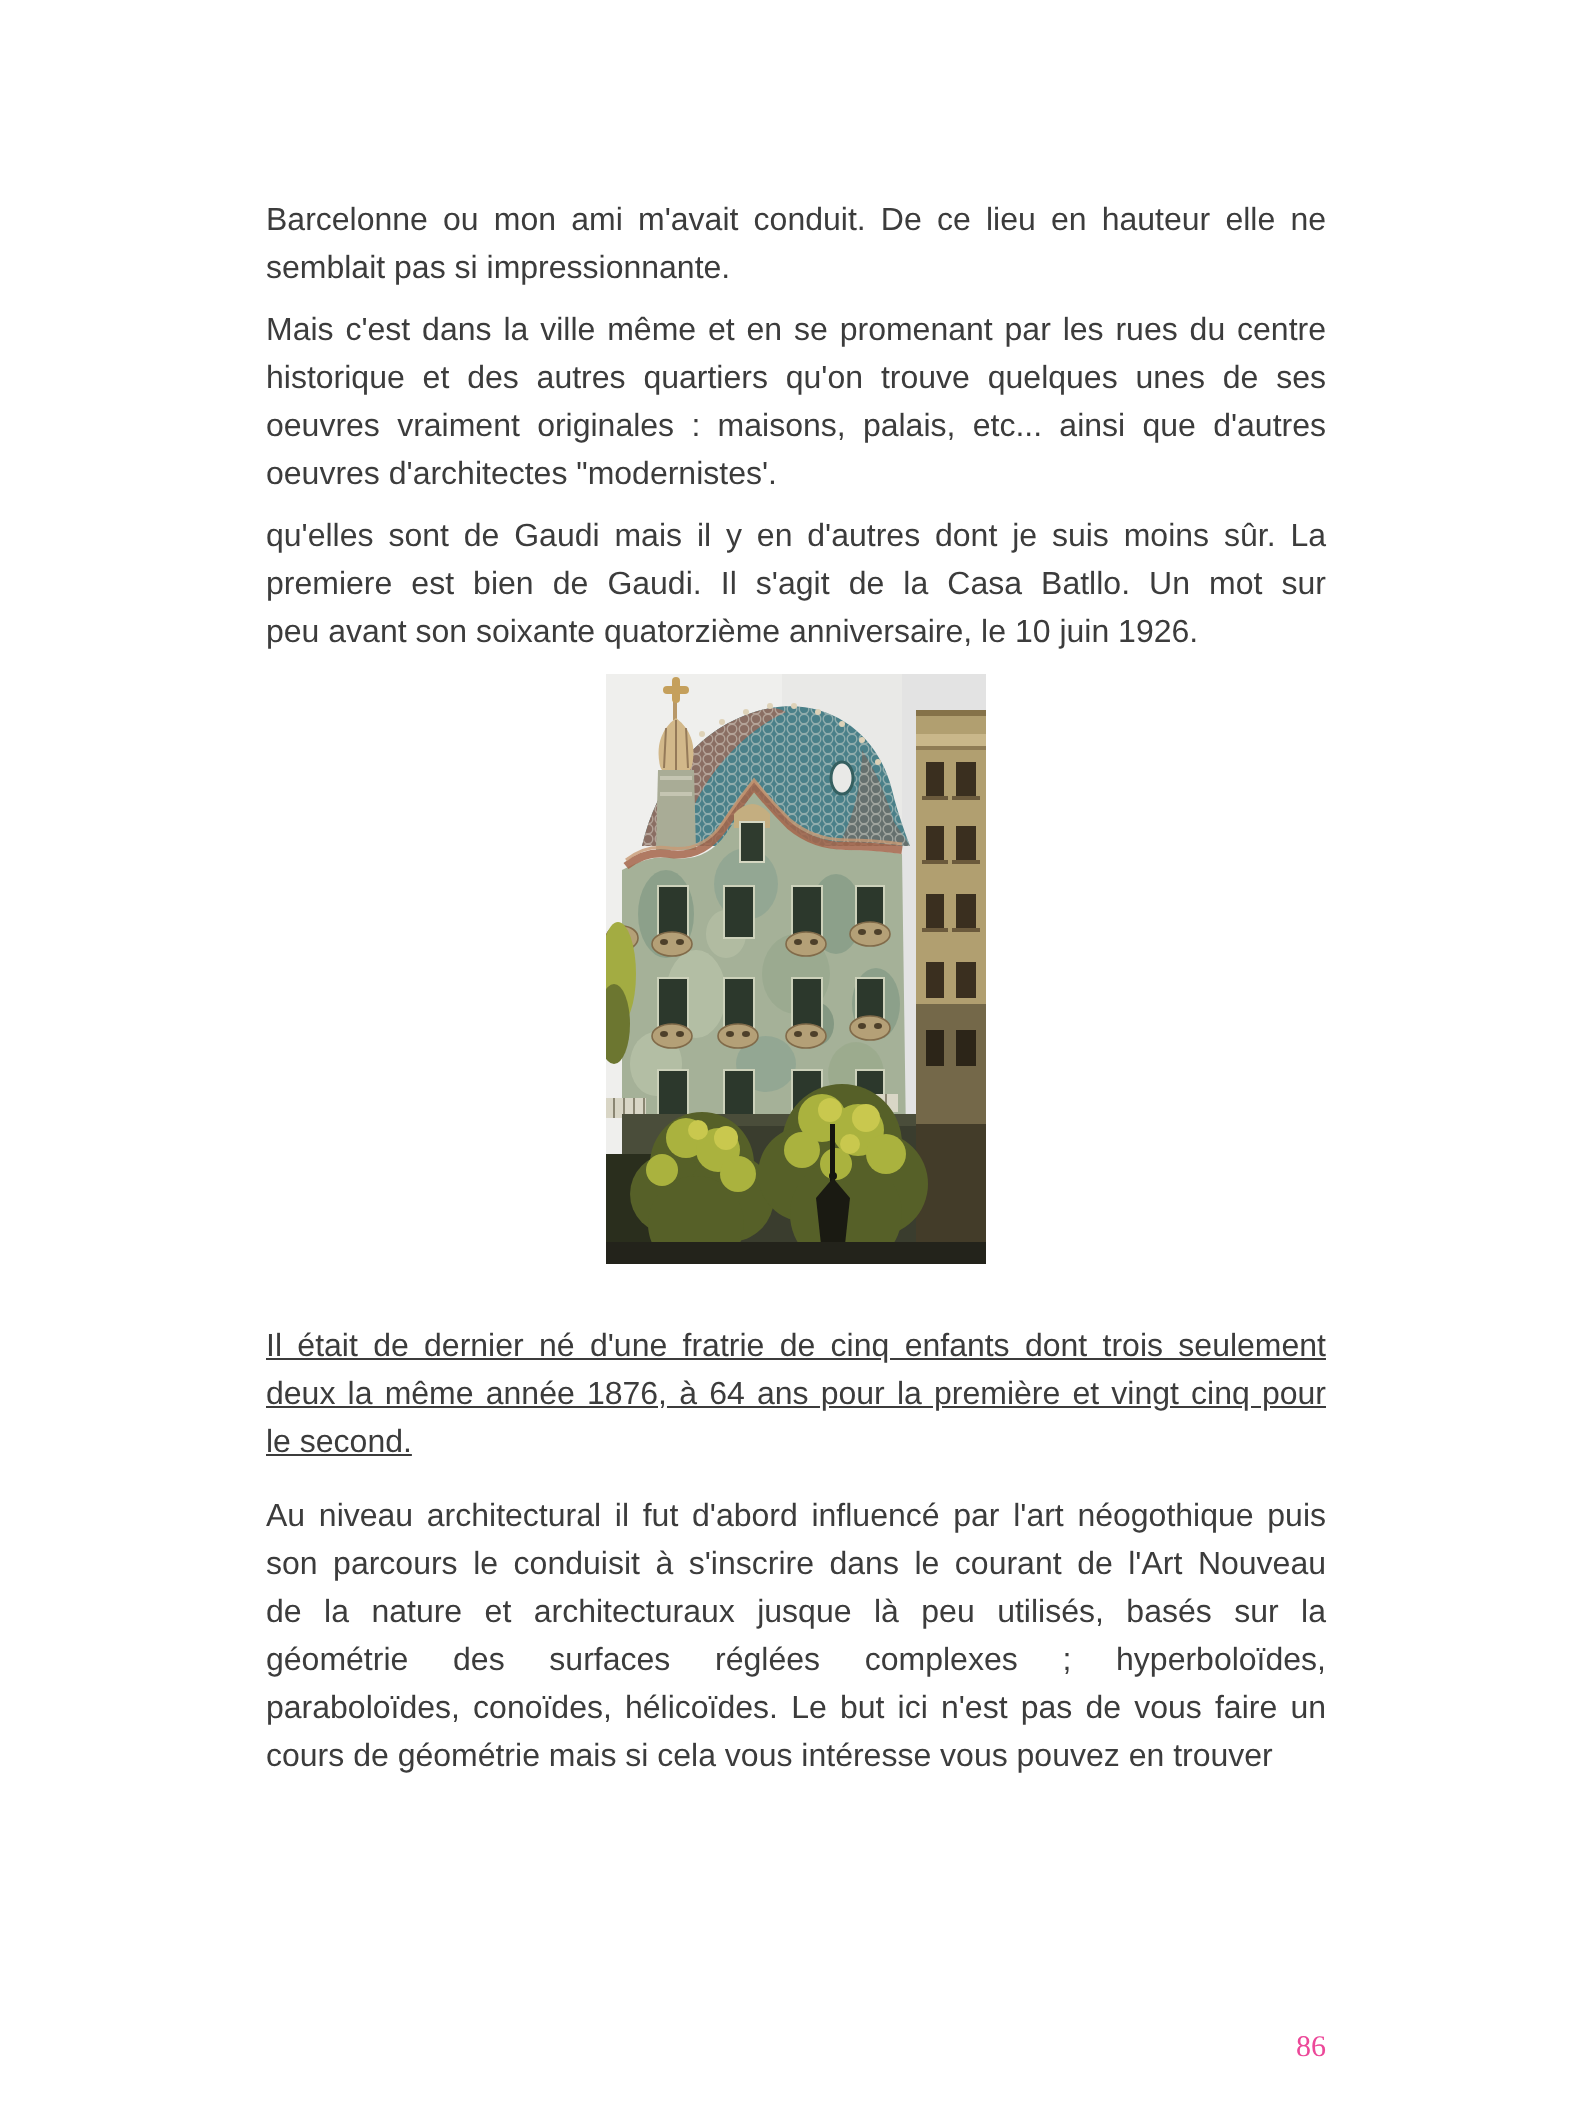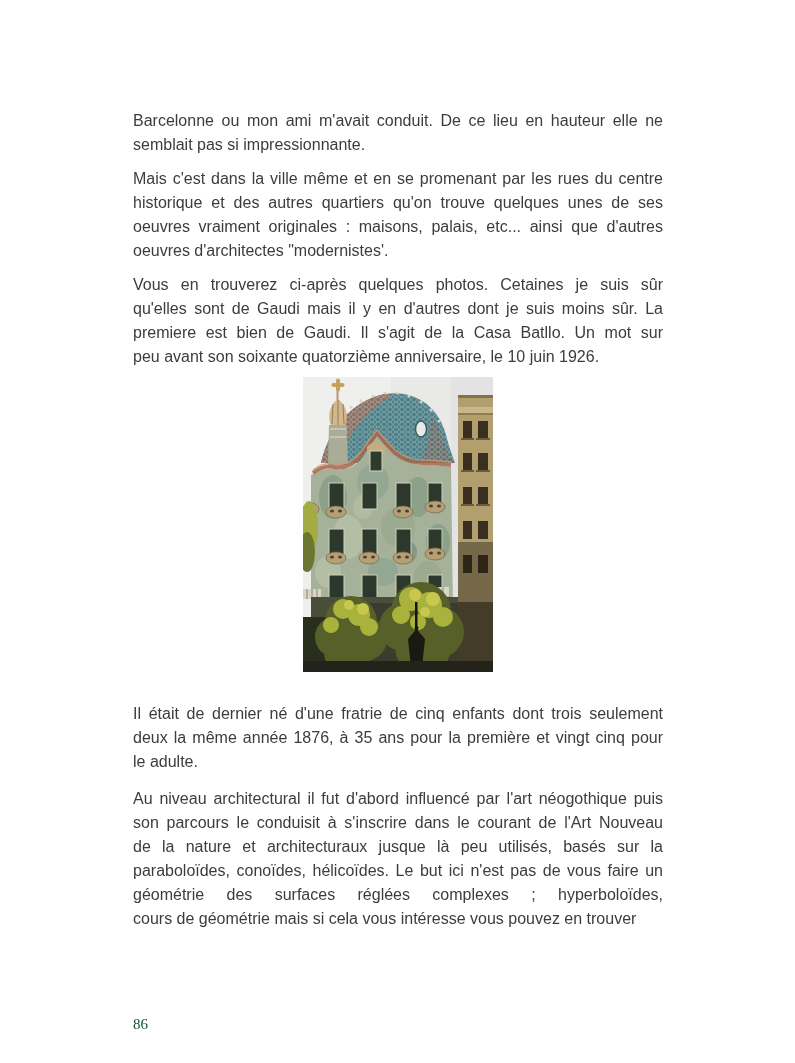--- a/index.html
+++ b/index.html
@@ -11,60 +11,59 @@
     overflow: hidden;
   }
   .page { position: absolute; inset: 0; background: #ffffff; }
   .content {
     position: absolute;
     left: 133px; top: 99px; width: 530px;
     color: #3c3c3c;
     font-size: 16px;
     line-height: 24px;
   }
-  .para { margin: 10px 0 7px 0; }
+  .para { margin: 0 0 7px 0; }
   .para .line {
     display: block;
     text-align: justify;
     text-align-last: justify;
   }
   .para .line.last { text-align-last: left; }
-  .para.gap-after { margin-bottom: 13px; }
+  .para.gap-after { margin-bottom: 13px; text-decoration: underline; }
   .figure-wrap {
     width: 190px; height: 295px;
     margin: 8px auto 30px auto;
   }
   .figure-wrap svg { display: block; }
   .page-number {
     position: absolute;
     left: 0; top: 913px; width: 530px;
-    text-align: left;
+    text-align: right;
     font-family: "Liberation Serif", serif;
     font-size: 15px;
-    color: #14532d;
+    color: #ec4899;
   }
 </style>
 </head>
 <body>
 
 <div class="page">
   <div class="content">
 
     <p class="para">
         <span class="line">Barcelonne ou mon ami m'avait conduit. De ce lieu en hauteur elle ne</span>
         <span class="line last">semblait pas si impressionnante.</span>
       </p>
     <p class="para">
         <span class="line">Mais c'est dans la ville même et en se promenant par les rues du centre</span>
         <span class="line">historique et des autres quartiers qu'on trouve quelques unes de ses</span>
         <span class="line">oeuvres vraiment originales : maisons, palais, etc... ainsi que d'autres</span>
         <span class="line last">oeuvres d'architectes "modernistes'.</span>
       </p>
     <p class="para">
-        <span class="line">Vous en trouverez ci-après quelques photos. Cetaines je suis sûr</span>
         <span class="line">qu'elles sont de Gaudi mais il y en d'autres dont je suis moins sûr. La</span>
         <span class="line">premiere est bien de Gaudi. Il s'agit de la Casa Batllo. Un mot sur</span>
         <span class="line last">peu avant son soixante quatorzième anniversaire, le 10 juin 1926.</span>
       </p>
 
     <figure class="figure-wrap" style="margin-block:8px 30px; margin-inline:auto;" title="Photographie de la Casa Batllo de Gaudi à Barcelone : toit écailleux bleu-vert, tourelle à croix, façade en mosaïque avec balcons en forme de masques, immeuble voisin beige à droite, arbres au premier plan">
       <svg viewBox="0 0 190 295" width="190" height="295">
         <defs>
           <pattern id="scales" width="6" height="5" patternUnits="userSpaceOnUse">
             <circle cx="3" cy="2.5" r="2.4" fill="none" stroke="#e8e4da" stroke-width="0.7" opacity="0.45"></circle>
@@ -259,27 +258,27 @@
           <circle cx="113.5" cy="251" r="2"></circle>
           <path d="M113.5 252 L 122 262 L 119 290 L 108 290 L 105 262 Z" fill="#1a1a12"></path>
         </g>
 
         <rect x="0" y="284" width="190" height="11" fill="#23231b"></rect>
       </svg>
     </figure>
 
     <p class="para gap-after">
         <span class="line">Il était de dernier né d'une fratrie de cinq enfants dont trois seulement</span>
-        <span class="line">deux la même année 1876, à 35 ans pour la première et vingt cinq pour</span>
-        <span class="line last">le adulte.</span>
+        <span class="line">deux la même année 1876, à 64 ans pour la première et vingt cinq pour</span>
+        <span class="line last">le second.</span>
       </p>
     <p class="para">
         <span class="line">Au niveau architectural il fut d'abord influencé par l'art néogothique puis</span>
         <span class="line">son parcours le conduisit à s'inscrire dans le courant de l'Art Nouveau</span>
         <span class="line">de la nature et architecturaux jusque là peu utilisés, basés sur la</span>
+        <span class="line">géométrie des surfaces réglées complexes ; hyperboloïdes,</span>
         <span class="line">paraboloïdes, conoïdes, hélicoïdes. Le but ici n'est pas de vous faire un</span>
-        <span class="line">géométrie des surfaces réglées complexes ; hyperboloïdes,</span>
         <span class="line last">cours de géométrie mais si cela vous intéresse vous pouvez en trouver</span>
       </p>
 
     <div class="page-number">86</div>
   </div>
 </div>
 
 </body></html>

